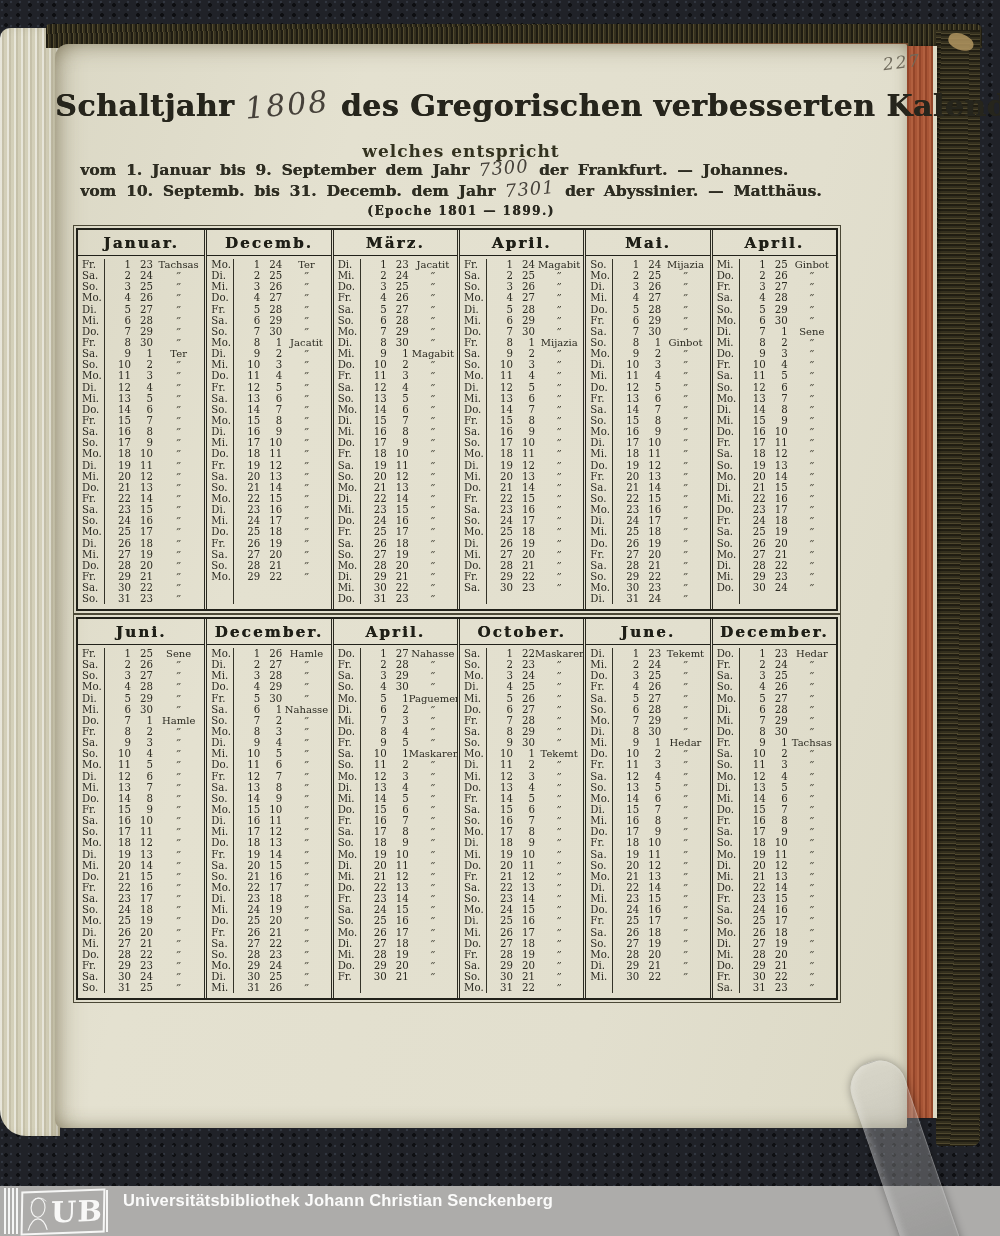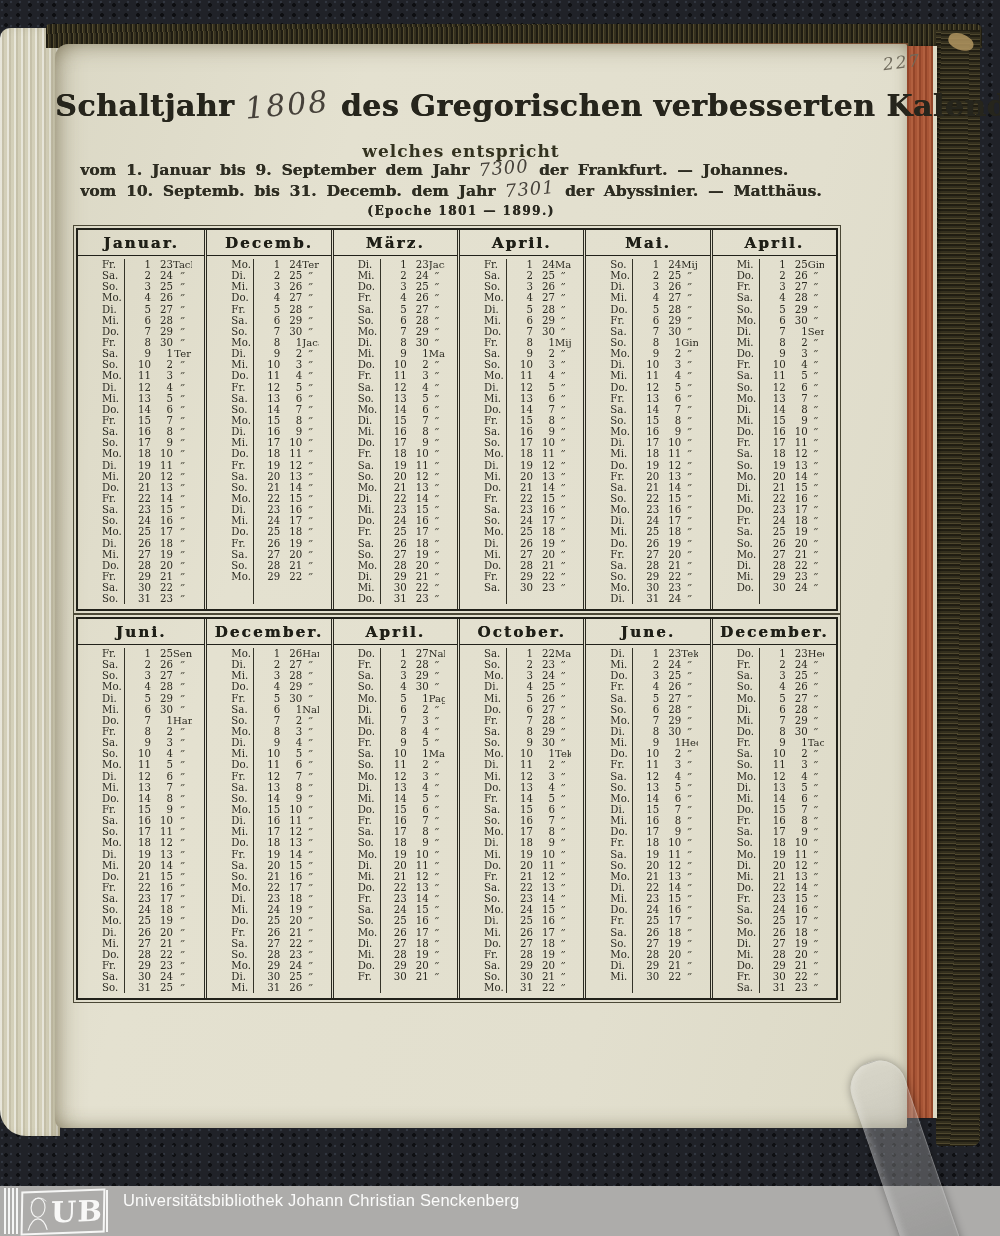--- a/index.html
+++ b/index.html
@@ -106,39 +106,39 @@
   .caltable.t1{top:184px;}
   .caltable.t2{top:573px;}
   .month{min-width:0;}
   .month + .month{border-left:3px double #2b2a21;}
   .mh{
     height:25px;display:flex;align-items:center;justify-content:center;
     border-bottom:1.8px solid #21211a;
     font-size:15px;font-weight:700;letter-spacing:2.2px;color:#1f1f17;
     text-shadow:.45px 0 0 currentColor;
   }
-  .mbody{padding:3px 12px 5px;margin-left:8px;}
+  .mbody{padding:3px 0 5px;}
   .mrow{
     display:grid;grid-template-columns:27px 26px 22px 1fr;
     height:11.15px;line-height:11.15px;font-size:10.2px;
     white-space:nowrap;
   }
   .mrow .wd{padding-left:4px;border-right:1px solid #343328;}
   .mrow .dg,.mrow .de{text-align:right;}
   .mrow .lb{text-align:center;font-size:10px;overflow:hidden;}
   .mrow .lb.ditto{font-style:italic;color:#3a392d;}
   
   .footer{
     position:absolute;left:0;top:1186px;width:1000px;height:50px;
     background:#adacaa;z-index:40;
     font-family:"Liberation Sans", sans-serif;
   }
   .footer-text{
     position:absolute;left:123px;top:4px;color:#fbfbfa;
-    font-size:16.5px;line-height:21px;letter-spacing:.2px;
+    font-size:16.5px;line-height:21px;letter-spacing:.2px;font-weight:bold;
   }
   .ublogo{position:absolute;left:4px;top:2px;width:112px;height:46px;}
   .ublines{position:absolute;left:0;top:0;height:46px;}
   .ublines i{position:absolute;top:0;width:2px;height:46px;background:#f6f6f5;}
   .ubbox{
     position:absolute;left:17px;top:2px;width:80px;height:40px;
     border:2px solid #f6f6f5;transform:skewX(-3deg) rotate(-2deg);
     display:flex;align-items:center;
   }
   .ubbox svg{margin-left:2px;}

